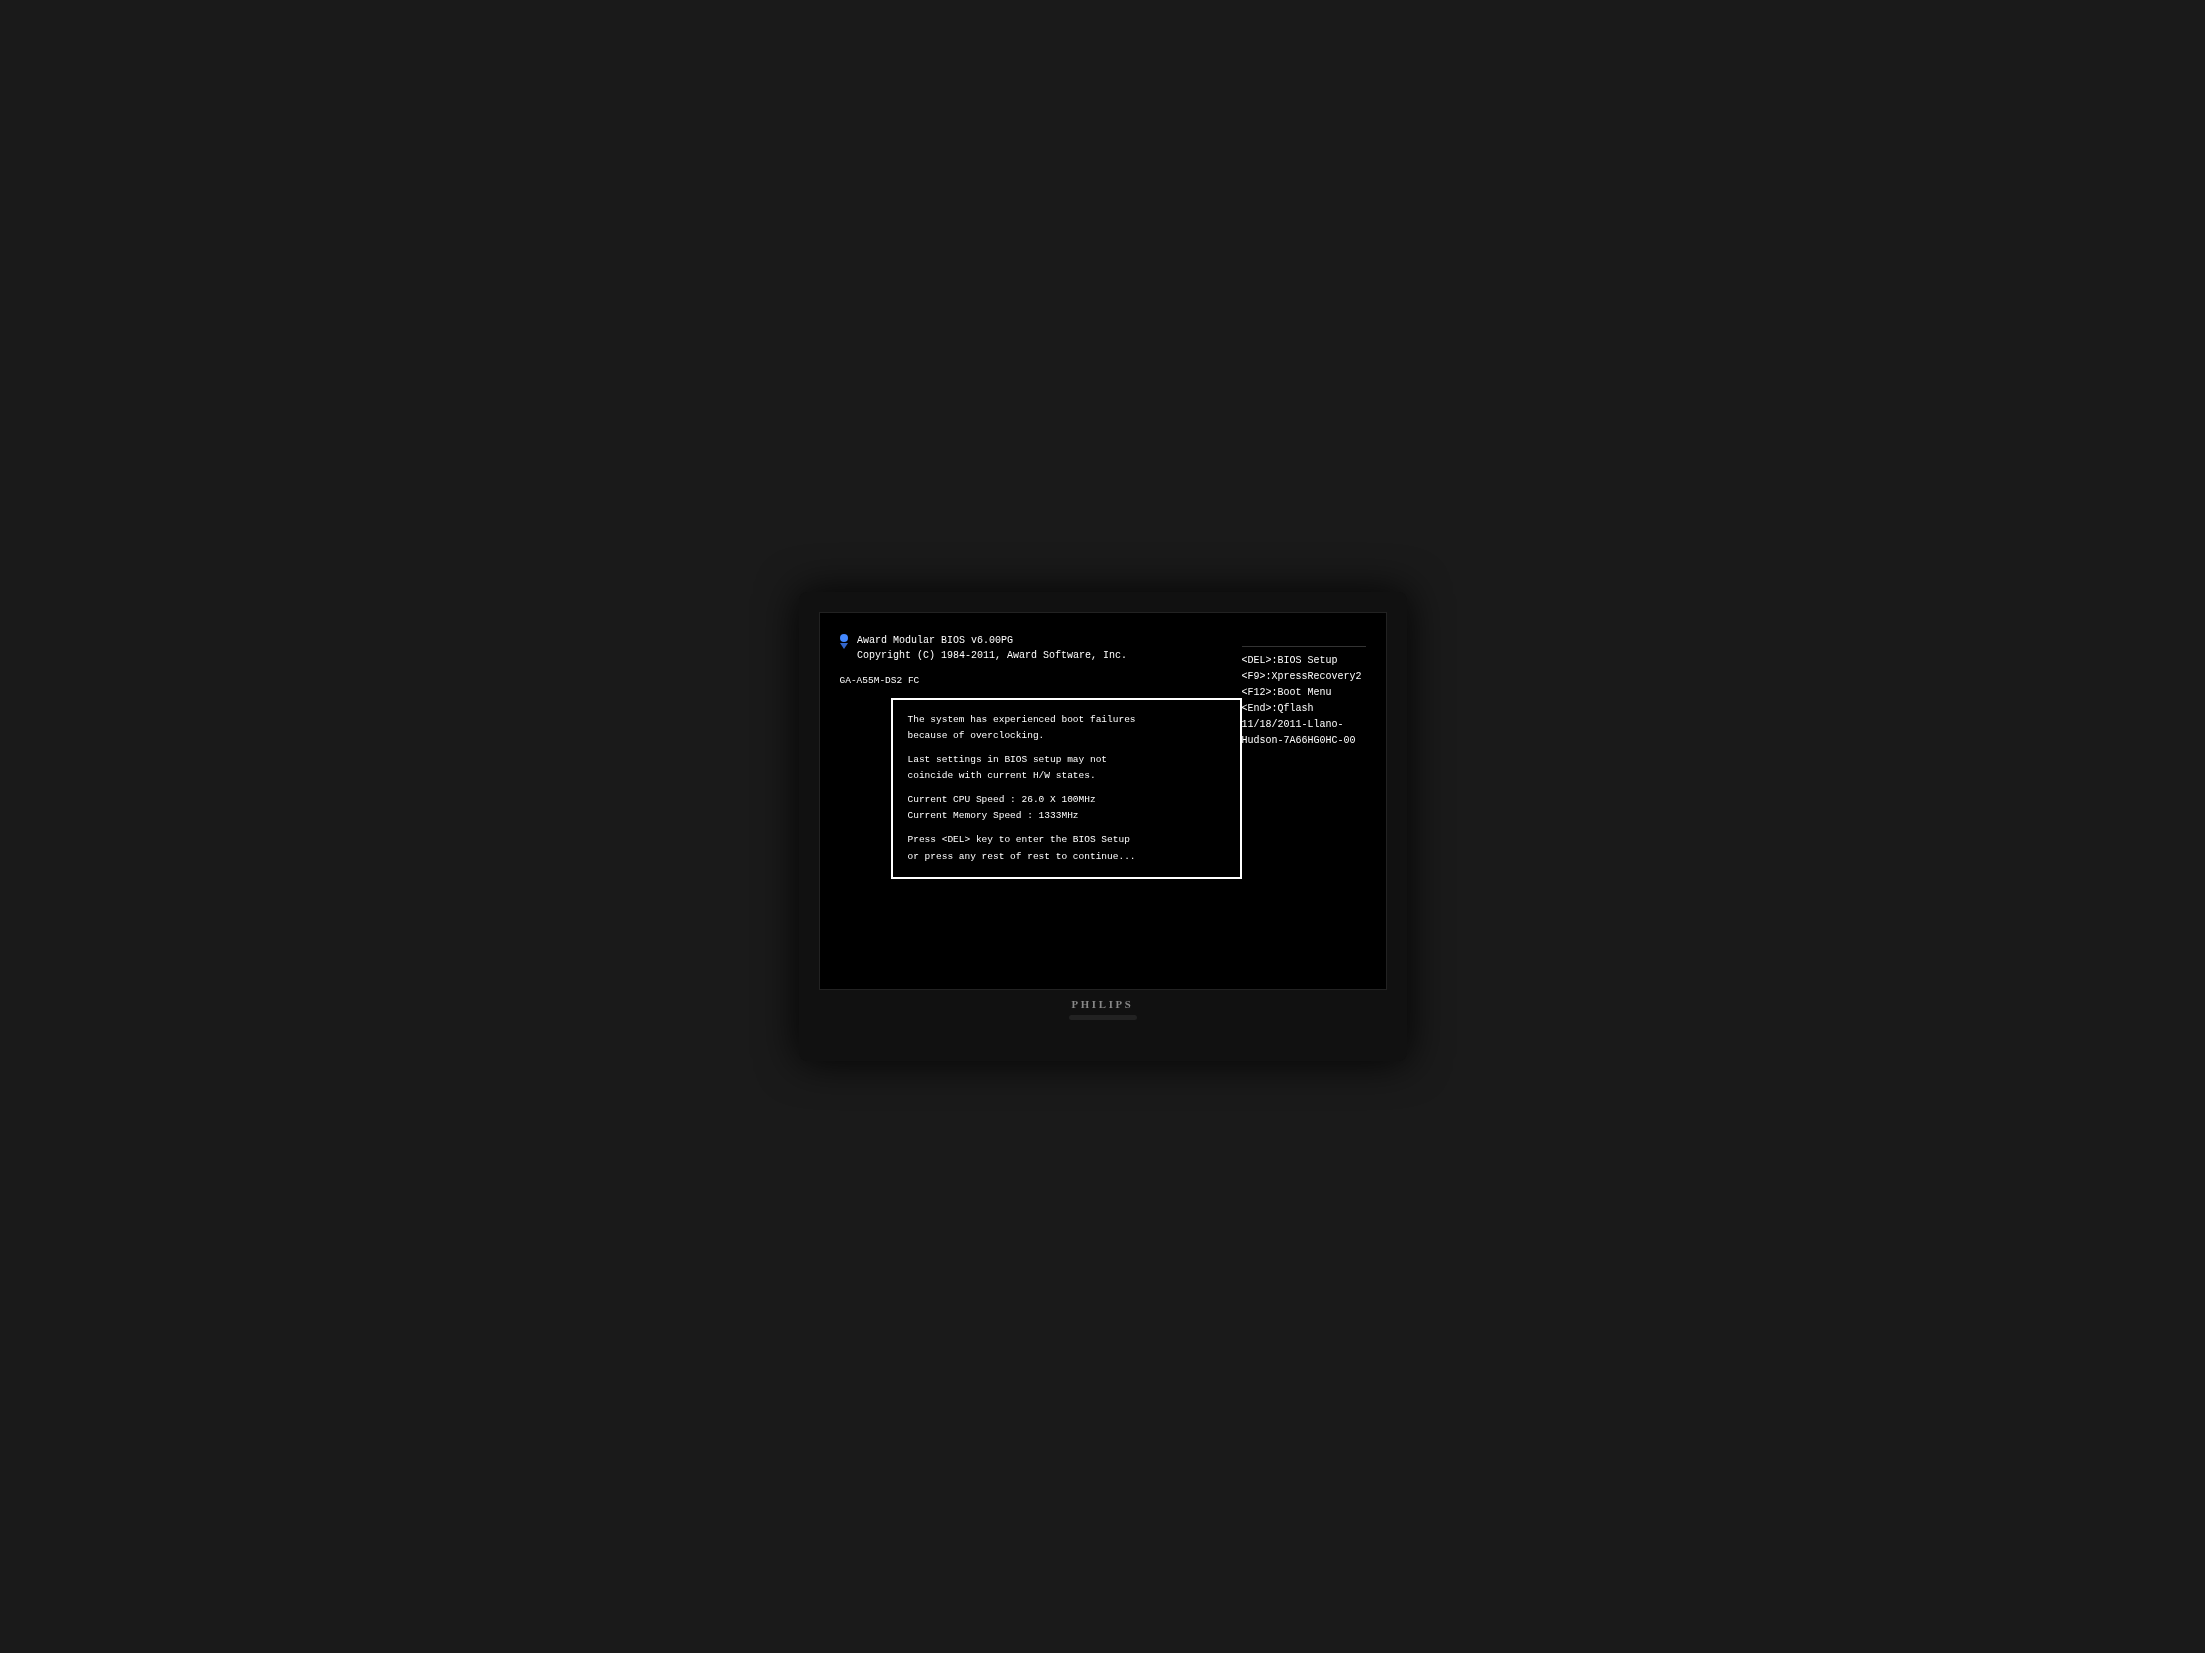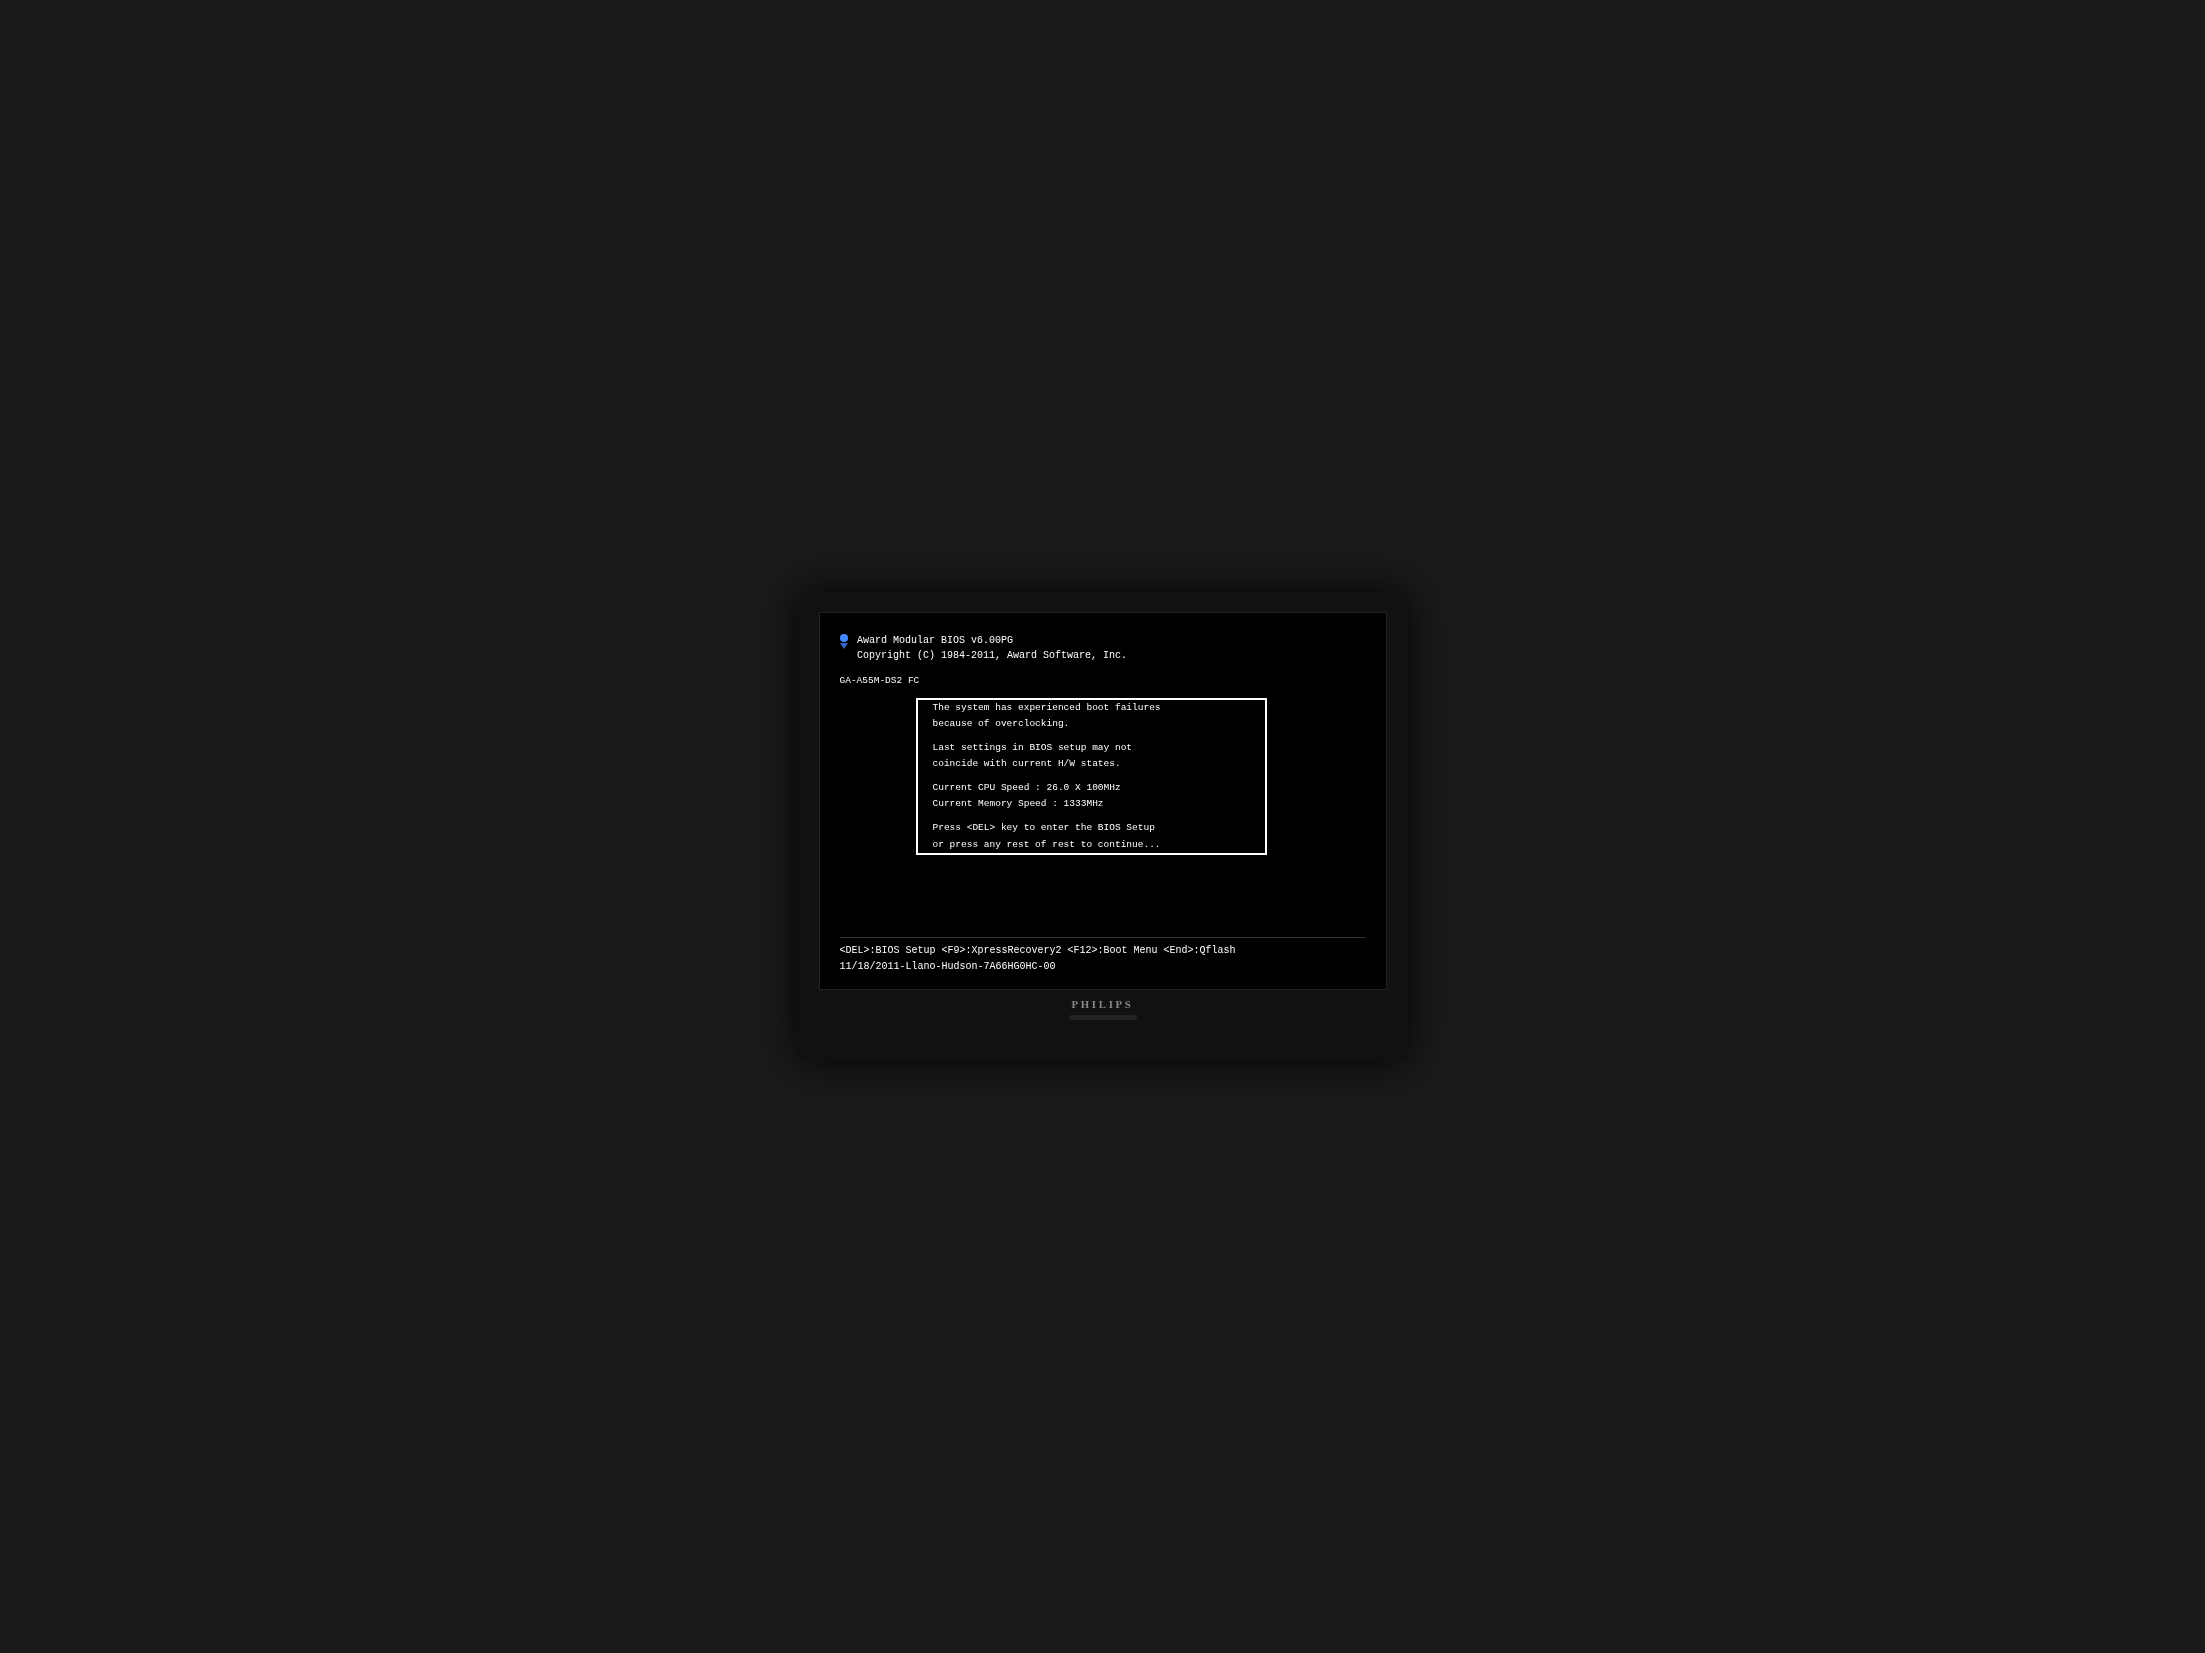--- a/index.html
+++ b/index.html
@@ -23,21 +23,21 @@
     }
 
     .screen {
       background: #000;
       width: 100%;
       padding: 20px 20px 13.5px 20px;
       min-height: 378px;
       position: relative;
       border: 1.4px solid #222;
       display: flex;
-      flex-direction: column;
+      flex-direction: row;
       justify-content: space-between;
     }
 
     .screen-content {
       flex: 1;
     }
 
     .bios-header {
       margin-bottom: 12px;
       display: flex;
@@ -88,23 +88,23 @@
 
     .system-info {
       color: #fff;
       font-size: 9.5px;
       line-height: 1.7;
       margin-bottom: 6.8px;
     }
 
     .dialog-box {
       border: 2px solid #fff;
-      padding: 0 15px;
+      padding: 12px 15px;
       background: #000;
-      margin-left: 76px;
+      margin-left: 51px;
       margin-top: 3.4px;
       width: 351px;
     }
 
     .dialog-text {
       color: #fff;
       font-size: 9.5px;
       line-height: 1.7;
     }
 

